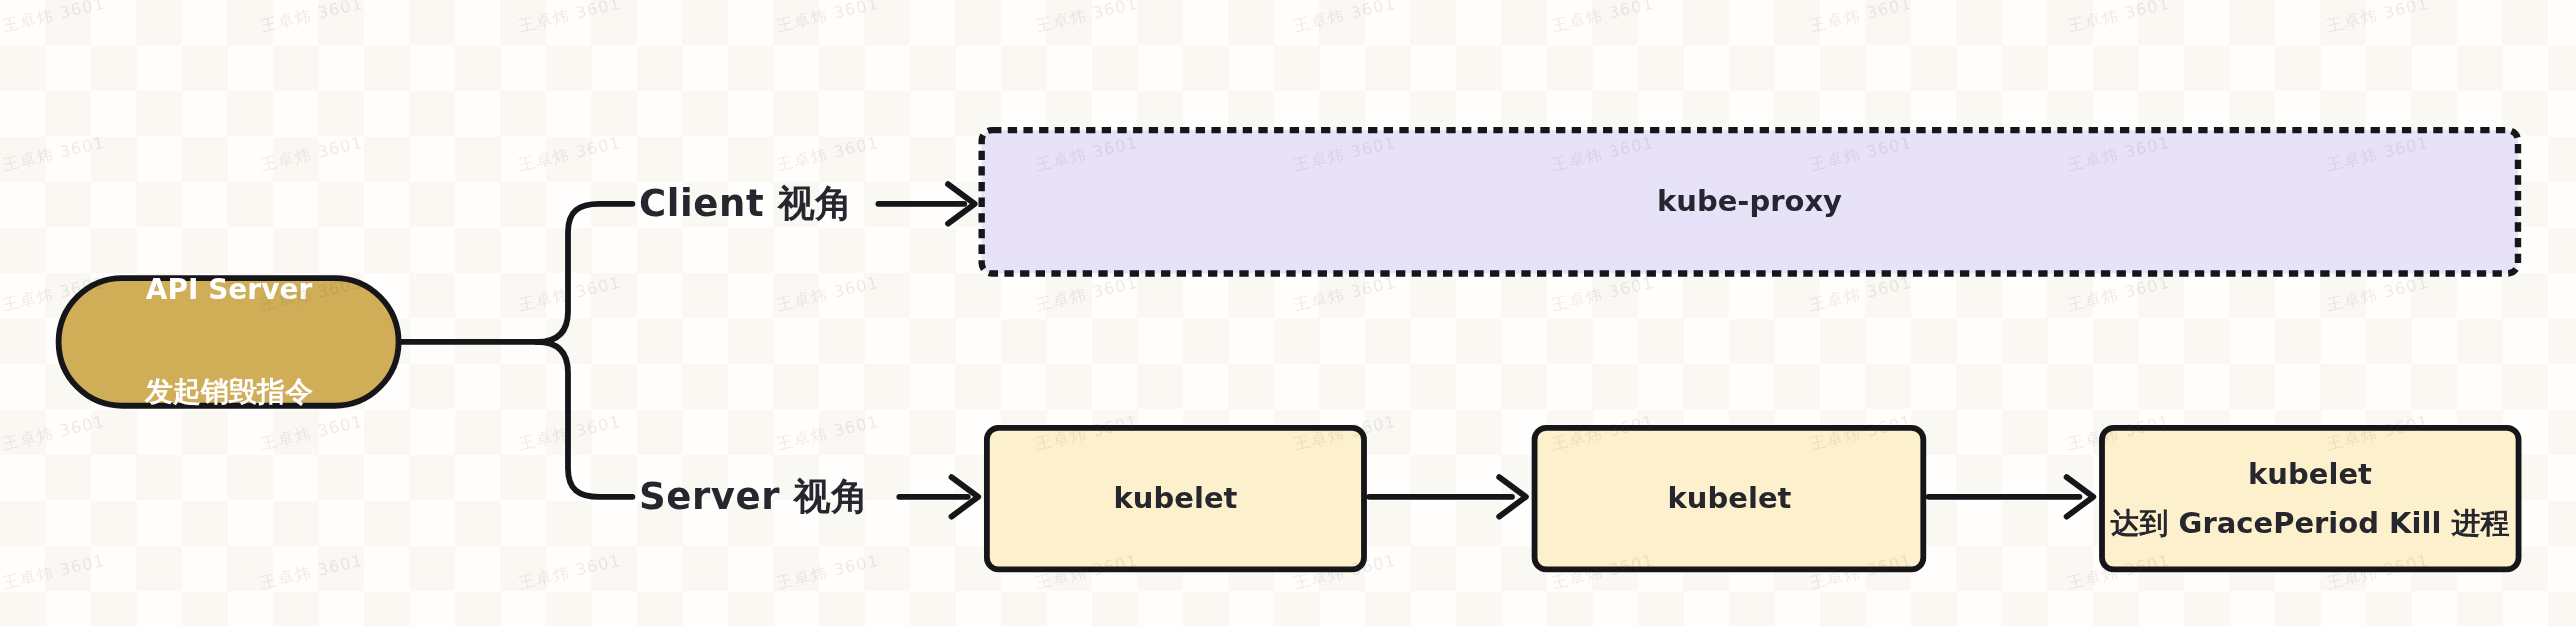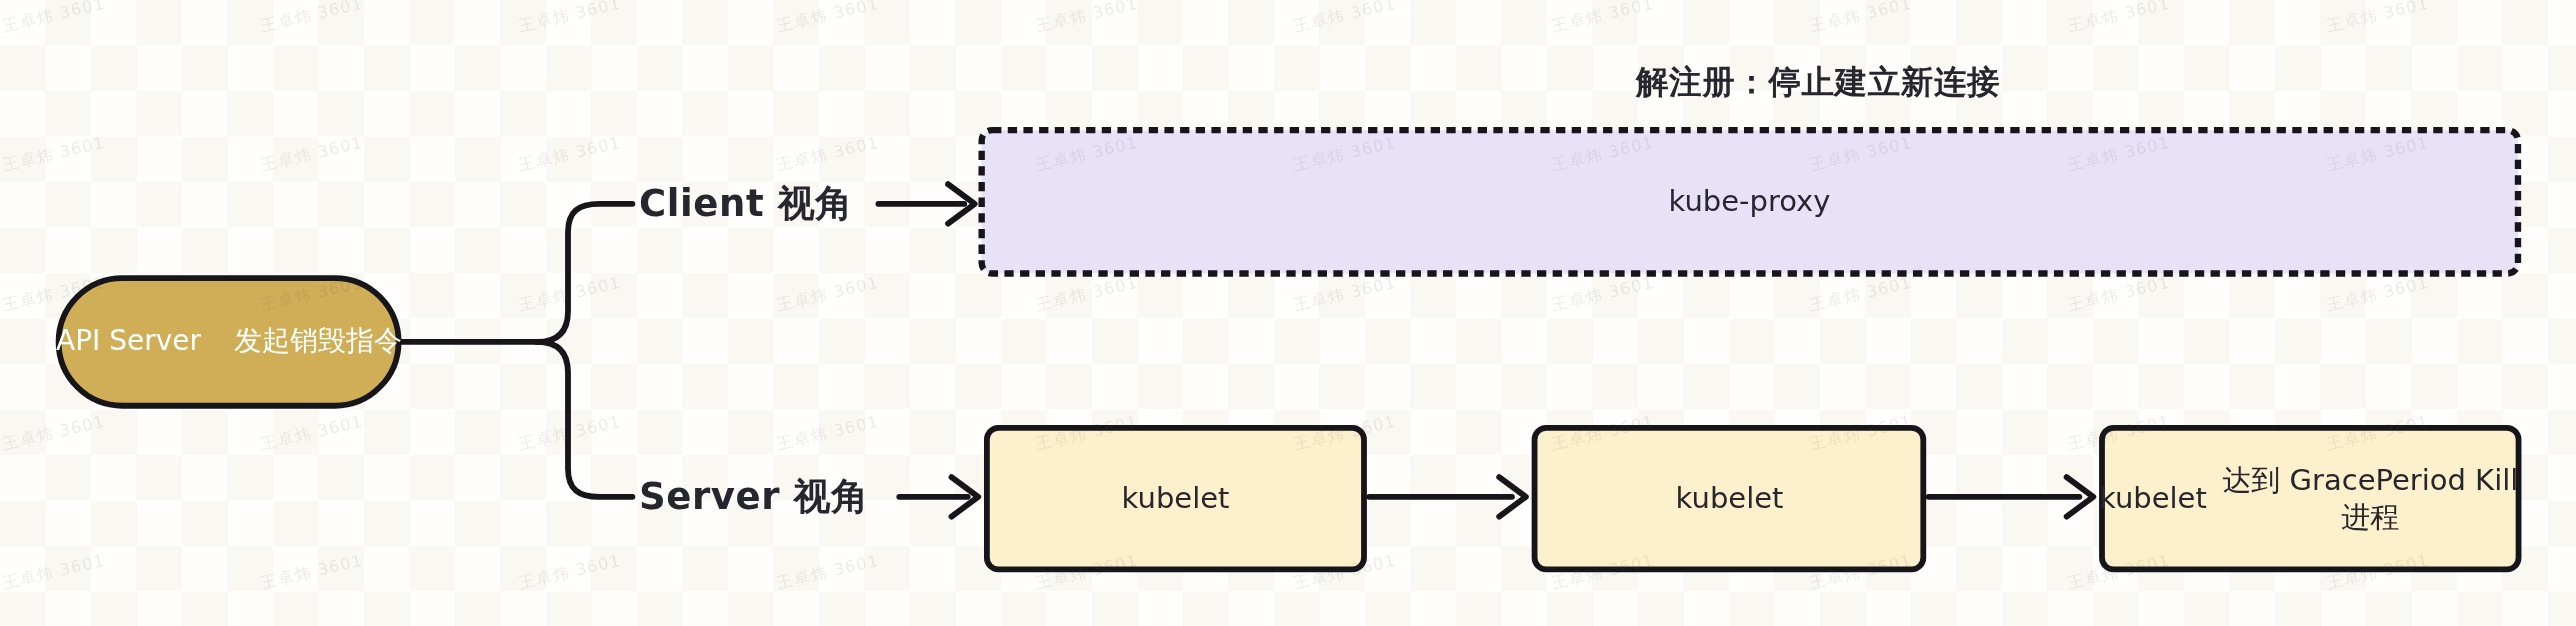--- a/index.html
+++ b/index.html
@@ -23,23 +23,23 @@
   }
   
   .lines{position:absolute;left:0;top:0;z-index:1;}
   .stroke{stroke:var(--stroke);fill:none;stroke-width:10;stroke-linecap:round;stroke-linejoin:round;}
   .shape-root{fill:var(--root_fill);stroke:var(--stroke);stroke-width:10;}
   .shape-client{fill:var(--client_node_fill);stroke:var(--stroke);stroke-width:11;stroke-dasharray:16 11;}
   .shape-server{fill:var(--server_node_fill);stroke:var(--stroke);stroke-width:10;}
   
   .txt-layer{position:absolute;inset:0;z-index:2;}
   .node-text{
-    position:absolute;display:flex;flex-direction:row;
+    position:absolute;display:flex;flex-direction:column;
     align-items:center;justify-content:center;text-align:center;
-    color:var(--text_dark);line-height:1.25;
+    color:var(--text_dark);line-height:1.25;font-weight:bold;
   }
   .node-text .l1,.node-text .l2{display:block;}
   .root-text{color:var(--root_text);font-size:28px;gap:28px;line-height:1.1;justify-content:space-between;}
   .box-text{font-size:29px;gap:12.8px;}
   .branch-label{
     position:absolute;transform:translateY(-50%);
     font-size:37px;font-weight:bold;color:var(--text_dark);
     white-space:nowrap;letter-spacing:0.6px;
   }
   .annotation{
@@ -85,21 +85,20 @@
 
   <div class="txt-layer">
 
     <div class="node-text root-text" style="left:56px;top:275px;width:346px;height:133px;">
       <span class="l1">API Server</span>
       <span class="l2">发起销毁指令</span>
     </div>
 
     <div class="branch-label" style="left:639px;top:204px;">Client 视角</div>
 
-    <div class="annotation" style="left:1636px;top:61px;">解注册：停止建立新连接</div>
 
     <div class="node-text box-text" style="left:978px;top:126px;width:1543px;height:150px;">
       <span class="l1">kube-proxy</span>
     </div>
 
     <div class="branch-label" style="left:639px;top:497px;">Server 视角</div>
 
     <div class="node-text box-text" style="left:984px;top:425px;width:383px;height:147px;">
       <span class="l1">kubelet</span>
     </div>

